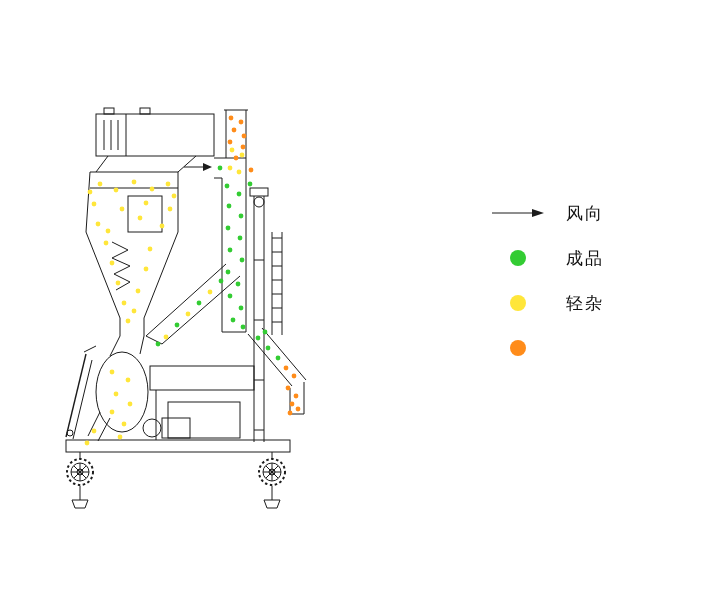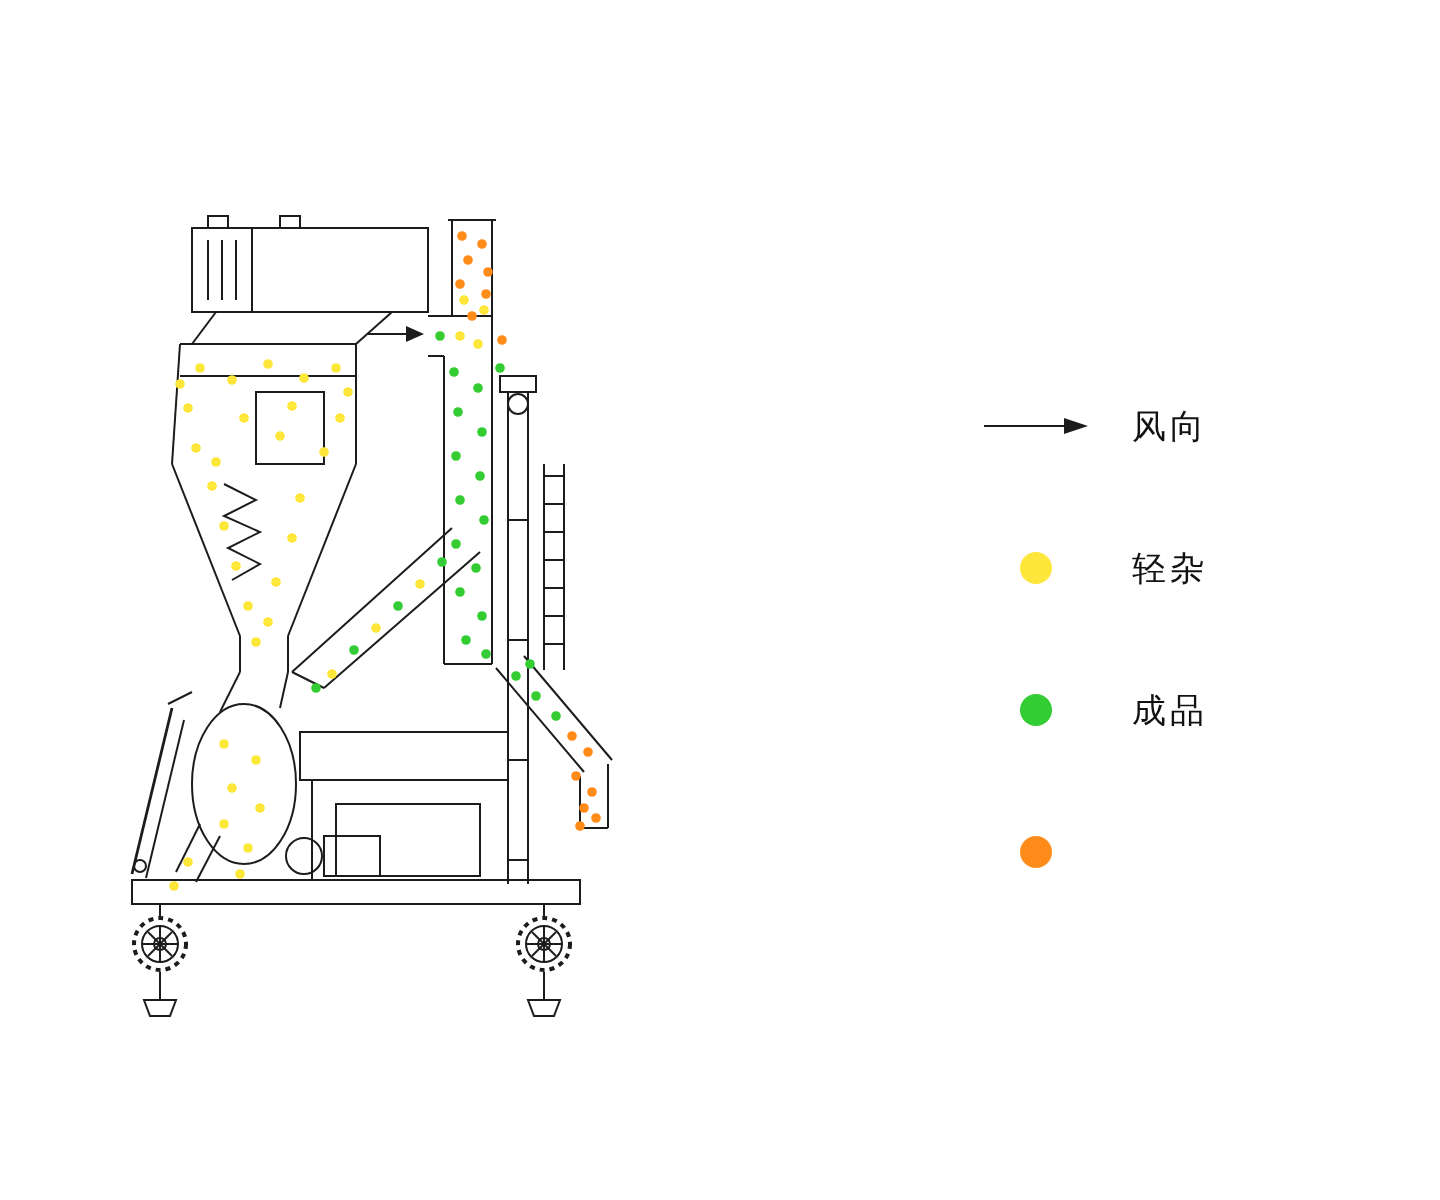--- a/index.html
+++ b/index.html
@@ -10,21 +10,21 @@
   .machine-svg{position:absolute;left:0;top:0;}
   .ln{stroke:var(--c-line,#1c1c1c);fill:none;stroke-width:1;}
   .ln-thick{stroke:var(--c-line,#1c1c1c);fill:none;stroke-width:1.4;}
   .fillln{fill:var(--c-line,#1c1c1c);stroke:none;}
   .teeth{stroke:var(--c-line,#1c1c1c);fill:none;stroke-width:2;stroke-dasharray:2.5 2.5;}
   .d-g{fill:var(--c-green,#33cc33);stroke:none;}
   .d-y{fill:var(--c-yellow,#ffee33);stroke:none;}
   .d-o{fill:var(--c-orange,#ff8c1a);stroke:none;}
 
   
-  .legend{position:absolute;left:482px;top:196px;display:flex;flex-direction:column;gap:37px;text-align:center;}
+  .legend{position:absolute;left:482px;top:196px;display:flex;flex-direction:column;gap:11px;text-align:center;}
   .legend-row{display:flex;align-items:center;height:34px;}
   .legend-sym{width:72px;display:flex;align-items:center;justify-content:center;}
   .legend-label{margin-left:12px;font-size:17px;color:#111;letter-spacing:2px;white-space:nowrap;}
   .dot{display:inline-block;width:16px;height:16px;border-radius:50%;}
   .dot.green{background:var(--c-green,#33cc33);}
   .dot.yellow{background:var(--c-yellow,#ffee33);}
   .dot.orange{background:var(--c-orange,#ff8c1a);}
 </style>
 </head>
 <body>
@@ -268,30 +268,30 @@
         <svg width="52" height="12" viewBox="0 0 52 12">
           <line class="ln" x1="0" y1="6" x2="40" y2="6"></line>
           <polygon class="fillln" points="40,2 52,6 40,10"></polygon>
         </svg>
       </span>
       <span class="legend-label">风向</span>
     </div>
 
     <div class="legend-row">
       <span class="legend-sym">
+        <span class="dot green"></span>
+      </span>
+      <span class="legend-label">成品</span>
+    </div>
+
+    <div class="legend-row">
+      <span class="legend-sym">
         <span class="dot yellow"></span>
       </span>
       <span class="legend-label">轻杂</span>
-    </div>
-
-    <div class="legend-row">
-      <span class="legend-sym">
-        <span class="dot green"></span>
-      </span>
-      <span class="legend-label">成品</span>
     </div>
 
     <div class="legend-row">
       <span class="legend-sym">
         <span class="dot orange"></span>
       </span>
     </div>
 
   </div>
 </div>

